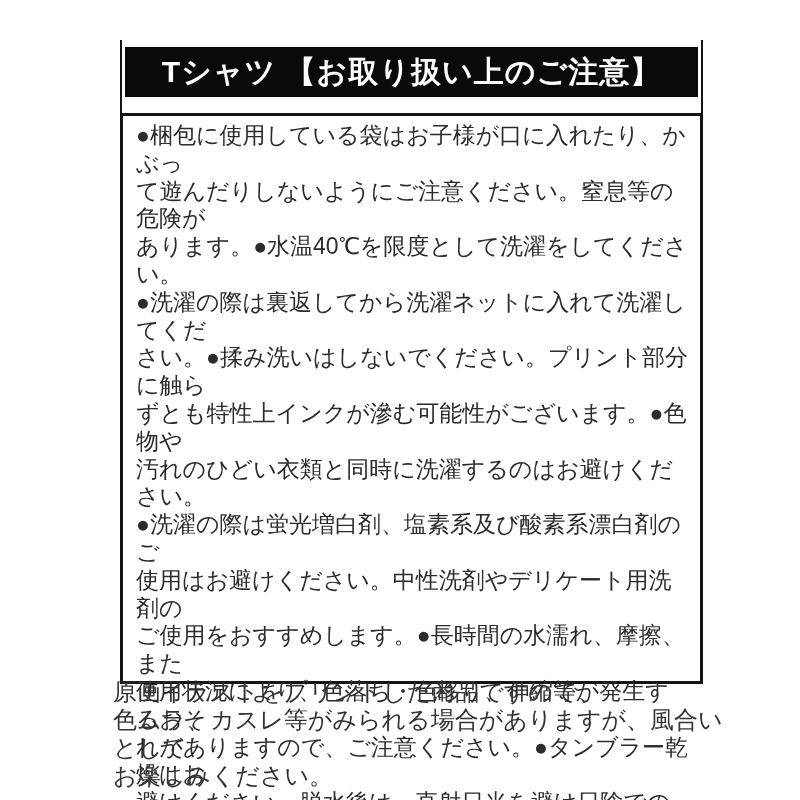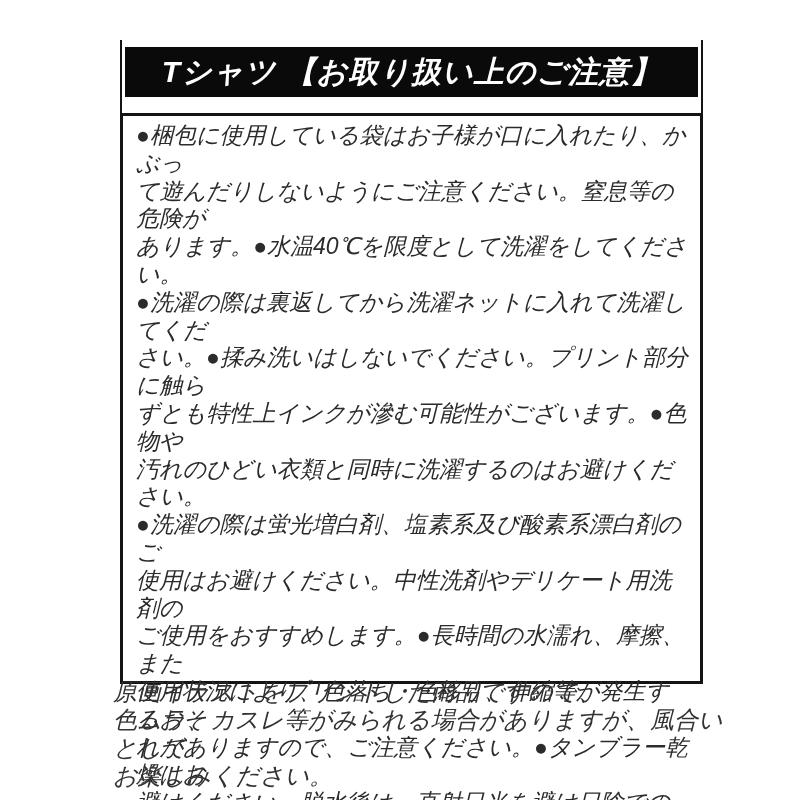--- a/index.html
+++ b/index.html
@@ -13,21 +13,20 @@
   html, body {
     width: 800px; height: 800px;
     background: var(--page-bg);
     font-family: "Liberation Sans", sans-serif;
   }
   .page {
     position: relative;
     width: 800px; height: 800px;
     background: var(--page-bg);
     overflow: hidden;
-    font-style: italic;
   }
   
   .outer-frame {
     position: absolute;
     left: 120px; top: 40px;
     width: 583px; height: 632px;
     border: 2px solid var(--border-color);
     border-top: none;
   }
   .header-bar {

